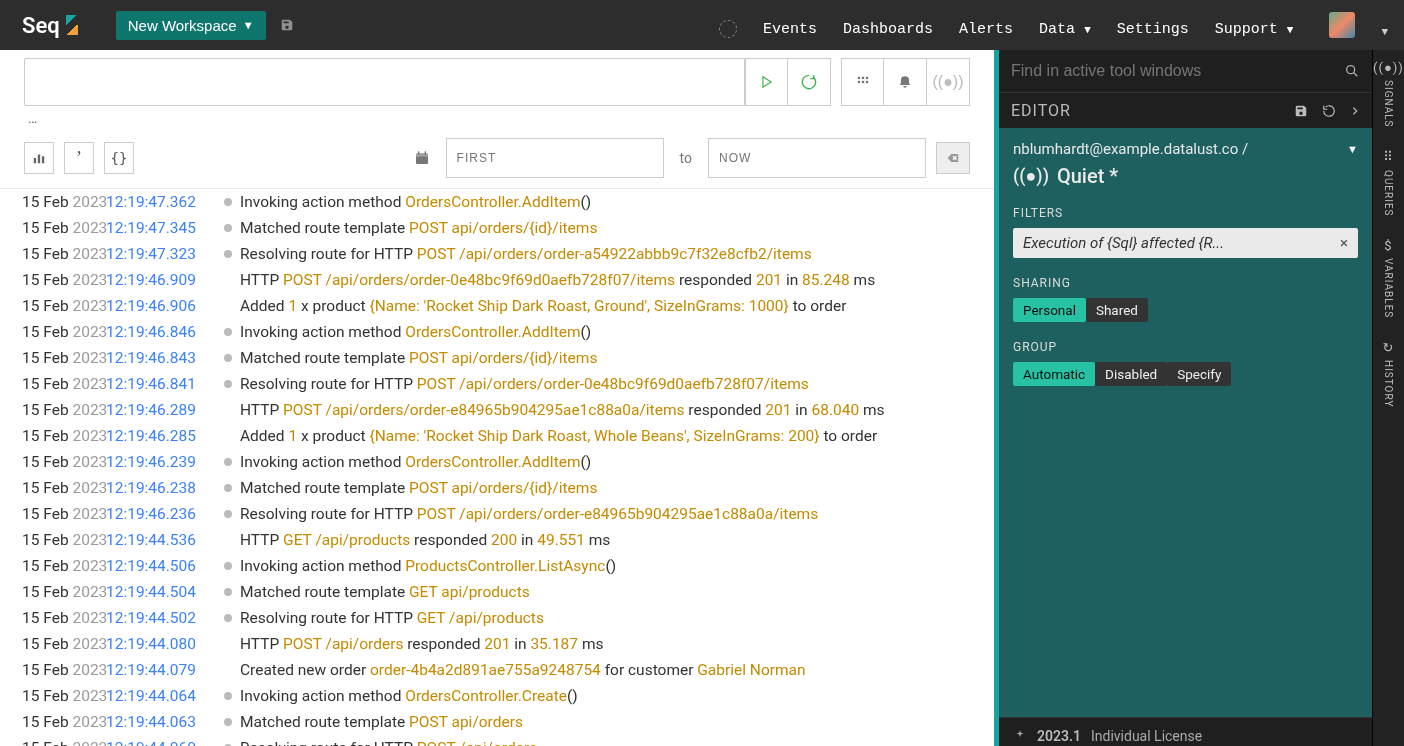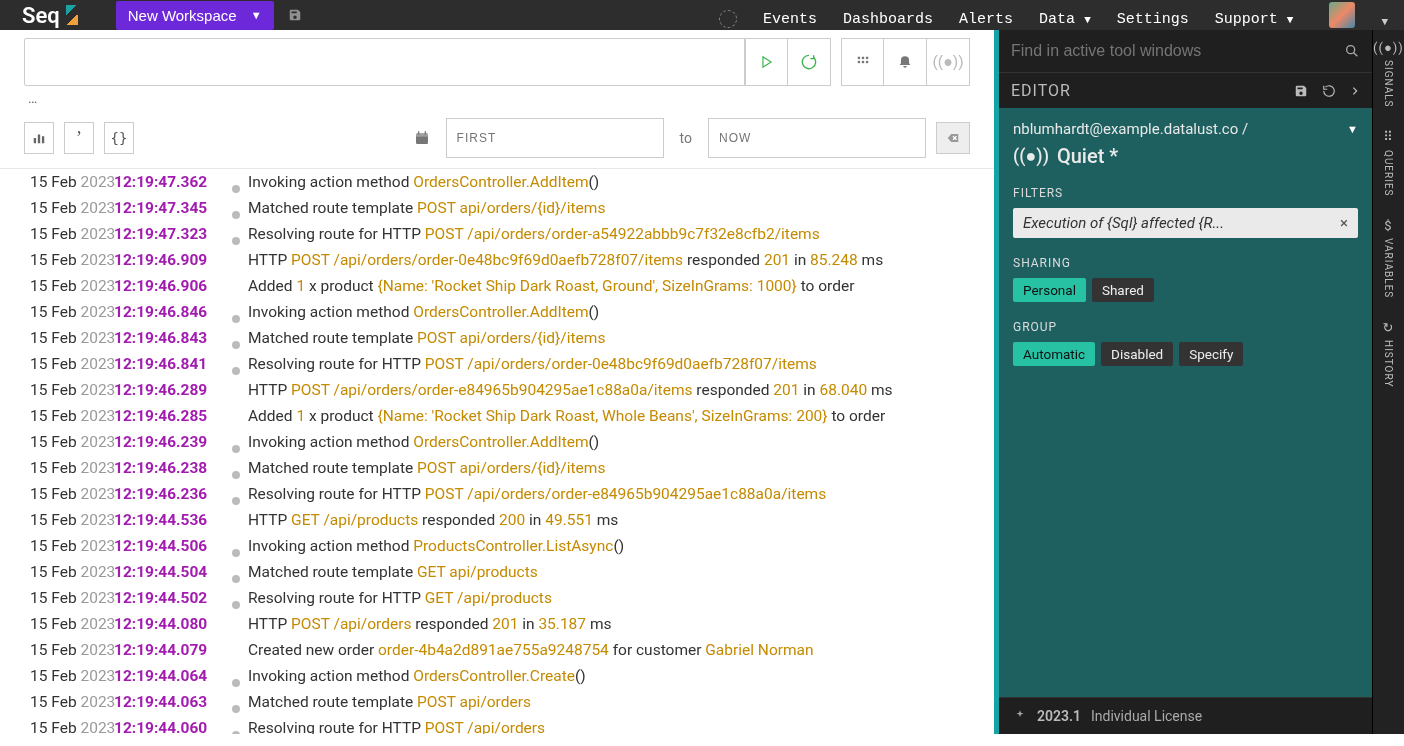--- a/index.html
+++ b/index.html
@@ -6,21 +6,21 @@
 body {
   font-family: -apple-system, BlinkMacSystemFont, "Segoe UI", Roboto, Helvetica, Arial, sans-serif;
   background: #fff;
   width: 1404px;
   height: 746px;
   overflow: hidden;
   font-size: 14px;
   color: #333;
 }
 .topbar {
-  height: 30px;
+  height: 50px;
   background: #2d2d2d;
   color: #fff;
   display: flex;
   align-items: center;
   padding: 0 16px 0 22px;
 }
 .logo {
   font-size: 22px;
   font-weight: 600;
   display: flex;
@@ -30,29 +30,29 @@
 .logo-mark {
   width: 12px; height: 20px; position: relative; margin-left:2px;
 }
 .logo-mark::before, .logo-mark::after {
   content: ""; position: absolute; width: 12px; height: 10px;
 }
 .logo-mark::before { top:0; background: linear-gradient(135deg,#1aa3a3,#1aa3a3 50%, transparent 50%); }
 .logo-mark::after { bottom:0; background: linear-gradient(-45deg,#f2a13a,#f2a13a 50%, transparent 50%); }
 .workspace-btn {
   margin-left: 38px;
-  background: #6d28d9;
+  background: #0f766e;
   color: #fff;
   border: none;
   padding: 6px 12px;
   border-radius: 2px;
   font-size: 15px;
   display: flex;
   align-items: center;
-  gap: 14px;
+  gap: 6px;
   cursor: pointer;
 }
 .save-ico { margin-left: 14px; opacity: 0.7; font-size: 14px; }
 .spacer { flex:1; }
 .topnav { display: flex; align-items: flex-end; gap: 26px; font-size: 15px; font-family: Liberation Mono, monospace; }
 .topnav span, .topnav .navitem { cursor: pointer; }
 .sun-ico {
   width:18px;height:18px;border-radius:50%;border:1px dashed #888;position:relative;
 }
 .avatar {
@@ -80,24 +80,24 @@
   display:flex; align-items:center; padding:10px 24px 10px 24px; gap:10px;
 }
 .smbtn {
   width:30px;height:32px;border:1px solid #ccc;background:#fff;display:flex;align-items:center;justify-content:center;font-size:14px;color:#555;cursor:pointer;
 }
 .calico { margin-left:auto; font-size:16px; color:#777; padding-right:6px;}
 .rangeinput { width:218px; height:40px; border:1px solid #ccc; padding:0 10px; font-size:12px; letter-spacing:1px; color:#888; text-transform:uppercase; }
 .tolabel { color:#777; font-size:14px; padding:0 6px; }
 .clearbtn { width:34px;height:32px;border:1px solid #ccc;background:#eee;display:flex;align-items:center;justify-content:center;color:#888;cursor:pointer;font-size:14px;}
 .eventlist { flex:1; overflow:hidden; border-top:1px solid #e8e8e8; }
-.evrow { display:flex; align-items:flex-end; padding:2px 0 2px 30px; font-size: 15.5px; line-height:22px; }
+.evrow { display:flex; align-items:flex-start; padding:2px 0 2px 22px; font-size: 15.5px; line-height:22px; }
 .evdate { width:84px; white-space:nowrap; }
 .evdate .yr { color:#999; }
-.evtime { width:110px; color:#a21caf; font-variant-numeric:tabular-nums;font-weight:bold; }
+.evtime { width:110px; color:#3b82f6; font-variant-numeric:tabular-nums; }
 .evdot-wrap { width:24px; display:flex; justify-content:center; padding-top:7px;}
 .evdot { width:8px;height:8px;border-radius:50%;background:#bbb; }
 .evmsg { flex:1; padding-right:10px; white-space:nowrap; overflow:hidden; text-overflow:ellipsis; }
 .hl { color:#c48a00; }
 .right { width:410px; background:#1f1f1f; color:#ddd; display:flex; }
 .rightrail {
   width:32px; background:#222; border-left:1px solid #000; display:flex; flex-direction:column; align-items:center; padding-top:10px; gap:22px; font-size:10px; color:#bbb;
 }
 .railitem { writing-mode:vertical-rl; letter-spacing:1px; cursor:pointer; display:flex; align-items:center; gap:6px;}
 .railicon { width:14px;height:14px;display:flex;align-items:center;justify-content:center;font-size:13px;writing-mode:horizontal-tb;}
@@ -107,21 +107,21 @@
 .searchico { color:#aaa; font-size:16px; }
 .editorhead { display:flex; align-items:center; padding:8px 12px; font-size:16px; letter-spacing:1px; color:#bbb;}
 .editorhead .eicons { margin-left:auto; display:flex; gap:14px; font-size:15px; color:#bbb;}
 .signalpanel { background:#1e6060; flex:1; padding:12px 14px; color:#eaeaea; font-size:14px; display:flex; flex-direction:column; position:relative;}
 .sigpath { font-size:15px; color:#e8e8e8; display:flex; align-items:center; justify-content:space-between;}
 .signame { font-size:20px; display:flex; align-items:center; gap:8px; margin-top:6px; font-weight:500;}
 .radiating { font-size:18px; }
 .label { font-size:12px; letter-spacing:1px; color:#dcdcdc; margin-top:18px; margin-bottom:8px; }
 .filterbox { background:#eaeaea; color:#333; border-radius:2px; padding:6px 10px; display:flex; align-items:center; justify-content:space-between; font-style:italic; font-size:15px;}
 .filterbox .x { font-style:normal; color:#555; cursor:pointer; font-size:15px;}
-.chips { display:flex; gap:6px; }
+.chips { display:flex; }
 .chip { padding:4px 10px; border-radius:2px; font-size:13.5px; cursor:pointer; background:#333; color:#eee;}
 .chip.active { background:#27c2a4; color:#111; }
 .footer { position:absolute; bottom:0; left:0; right:0; display:flex; align-items:center; gap:10px; padding:10px 14px; background:#1f1f1f; border-top:1px solid #333; color:#ccc;}
 .footer .ver { color:#bbb; font-weight:600;}
 .chev { font-size:11px; }
 svg { display:block; }
 </style>
 </head>
 <body>
 

